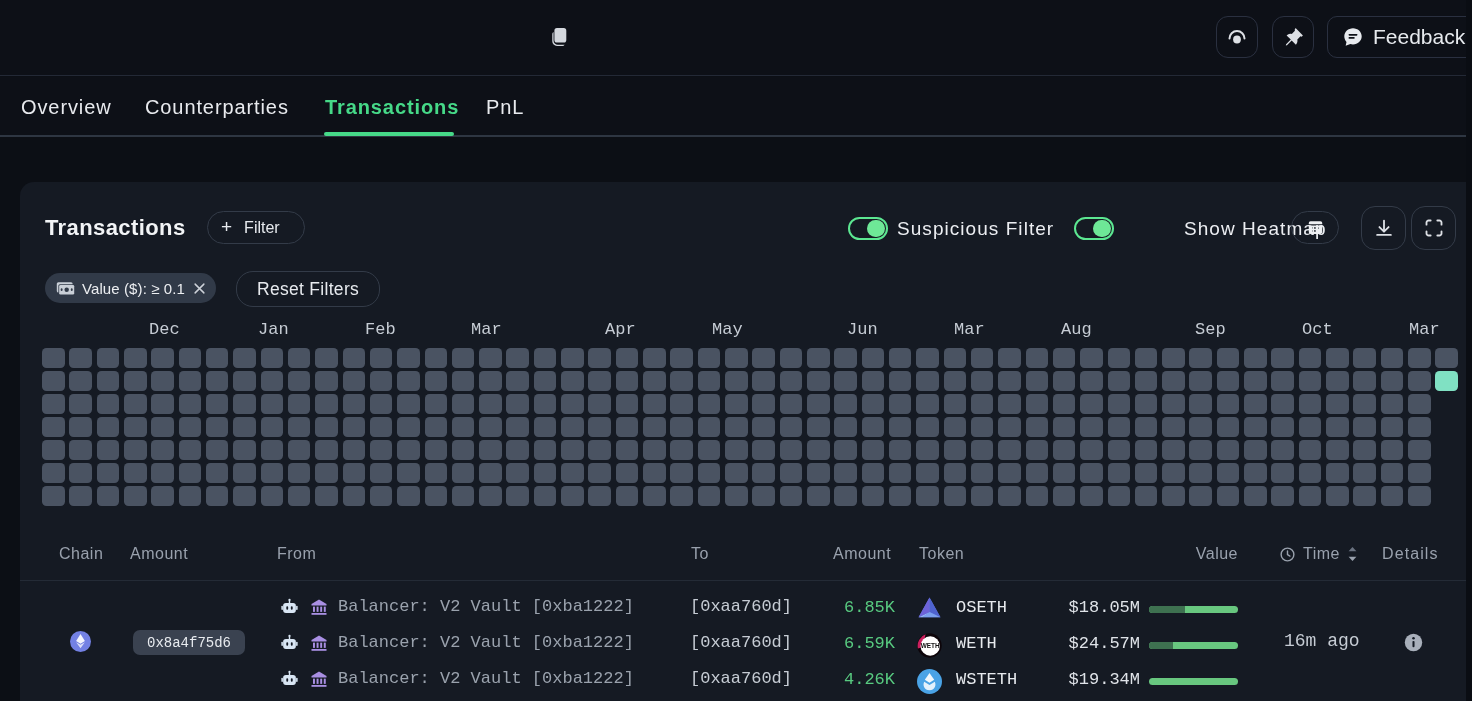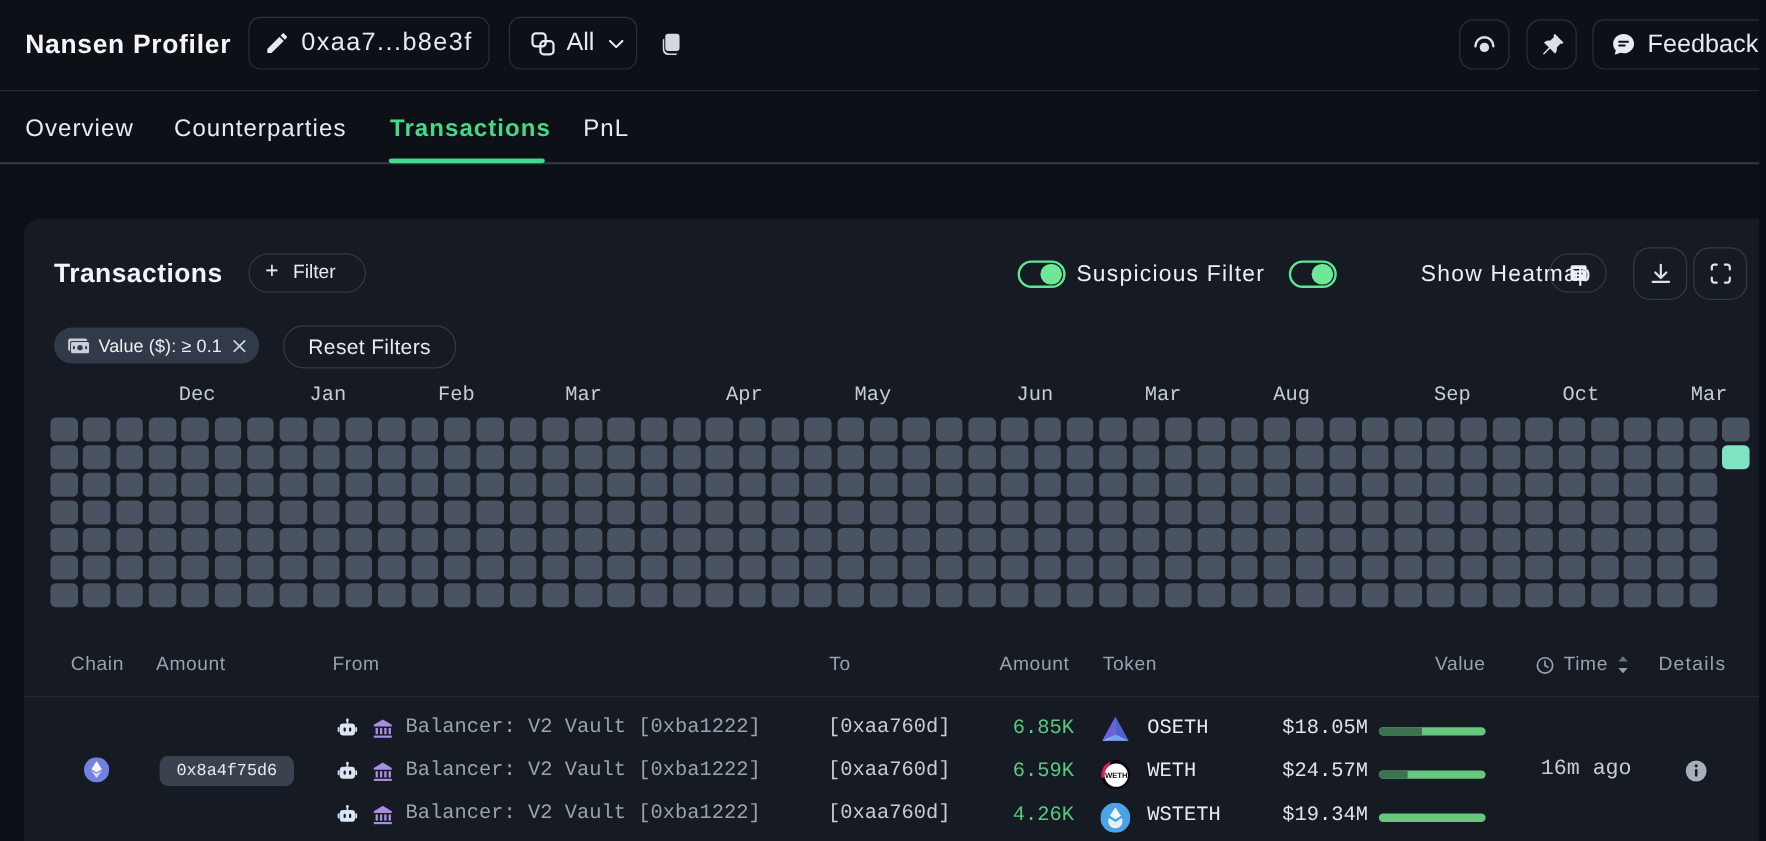--- a/index.html
+++ b/index.html
@@ -58,37 +58,20 @@
     display:flex; align-items:center; justify-content:center; font-size:14px; color:#e8ebef; }
   .amt { position:absolute; color:#58ca80; font-size:17px; text-align:right; width:60px; left:815px;}
   .toklbl { position:absolute; left:936px; font-size:17px; color:#e7eaee; }
   .val { position:absolute; width:90px; text-align:right; left:1030px; font-size:17px; color:#dfe3e8; }
   .bar { position:absolute; left:1129px; width:89px; height:7px; border-radius:4px; background:#68c77f; overflow:hidden; }
   .bar .dk { position:absolute; left:0; top:0; height:7px; background:#3e7150; }
 </style>
 </head>
 <body>
 <div class="hdr">
-  <h1>Nansen Profiler</h1>
-  <div class="btn addr">
-      <svg id="pencil" width="22" height="22" viewBox="0 0 24 24" fill="#e7eaee">
-        <path d="M3 17.2V21h3.8L17.9 9.9l-3.8-3.8L3 17.2zM20.7 7.1c.4-.4.4-1 0-1.4l-2.4-2.4c-.4-.4-1-.4-1.4 0l-1.8 1.8 3.8 3.8 1.8-1.8z"></path>
-      </svg>
-      <span>0xaa7...b8e3f</span>
-    </div>
-  <div class="btn allb">
-    <svg width="21" height="21" viewBox="0 0 24 24" fill="none" stroke="#e7eaee" stroke-width="2.1">
-        <rect x="2" y="2" width="12.5" height="12.5" rx="3.2"></rect>
-        <rect x="9.5" y="9.5" width="12.5" height="12.5" rx="3.2"></rect>
-      </svg>
-    <span>All</span>
-    <svg width="19" height="19" viewBox="0 0 24 24" fill="none" stroke="#e7eaee" stroke-width="2.2" stroke-linecap="round" stroke-linejoin="round">
-        <path d="M5.5 9l6.5 6.5L18.5 9"></path>
-      </svg>
-  </div>
   <svg class="copyic" width="17" height="20" viewBox="0 0 20 22">
       <rect x="4" y="0.5" width="14" height="17" rx="3" fill="#d4d8de"></rect>
       <path d="M3 5 v10 a5 5 0 0 0 5 5 h8 a3 3 0 0 1 -3 1.5 H7 A5.5 5.5 0 0 1 1.5 16 V8 A3 3 0 0 1 3 5z" fill="#d4d8de"></path>
     </svg>
   <div class="btn hbtn eyeb">
       <svg width="24" height="24" viewBox="0 0 24 24" fill="none" stroke="#dde0e5" stroke-width="2">
         <path d="M4.5 13.5a7.5 7.5 0 0 1 15 0" stroke-linecap="round"></path>
         <circle cx="12" cy="14.5" r="3.9" fill="#dde0e5" stroke="none"></circle>
       </svg>
     </div>

